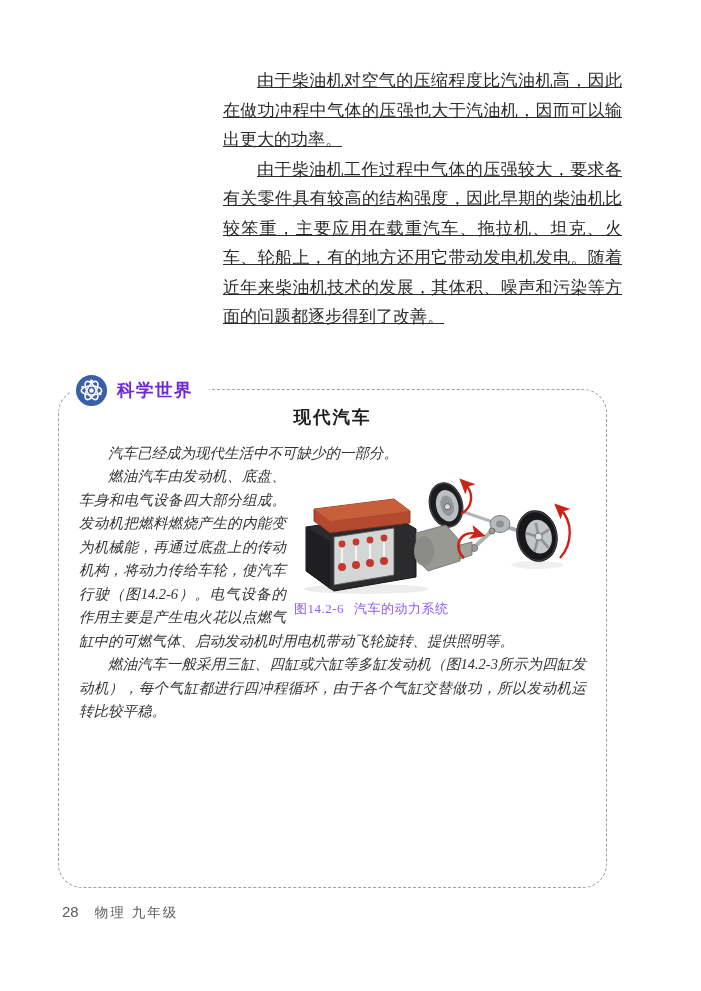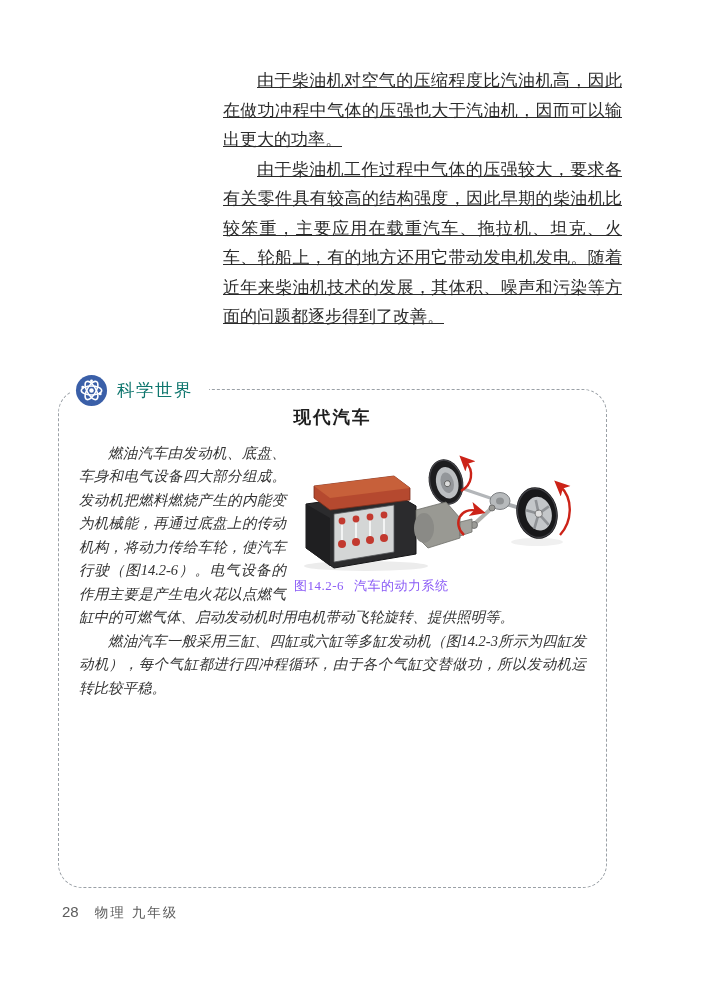--- a/index.html
+++ b/index.html
@@ -19,21 +19,21 @@
     position:absolute;left:58px;top:389px;width:549px;height:499px;
     border:1px dashed #9aa0a6;border-radius:24px;box-sizing:border-box;
   }
   .sw-header{
     position:absolute;left:12px;top:-19px;display:flex;align-items:center;
     background:#ffffff;padding:0 16px 0 4px;height:38px;
   }
   .sw-icon{width:33px;height:33px;display:block;}
   .sw-label{
     font-family:"Liberation Sans","DejaVu Sans",sans-serif;
-    font-weight:normal;font-size:17.5px;color:#0f766e;
+    font-weight:bold;font-size:17.5px;color:#6d28d9;
     margin-left:9px;letter-spacing:1.5px;white-space:nowrap;
   }
   .sw-inner{
     padding:16px 20px 0 20px;
     font-size:14.5px;line-height:23.5px;color:#333;
     font-style:italic; 
     text-align:justify;
   }
   .sw-title{
     text-align:center;font-style:normal;font-weight:bold;
@@ -82,20 +82,21 @@
       <circle cx="8.0" cy="13.5" r="1.5" fill="#ffffff"></circle>
       <circle cx="26.0" cy="20.5" r="1.5" fill="#ffffff"></circle>
       <circle cx="17" cy="7.2" r="1.5" fill="#ffffff"></circle>
     </svg>
     <span class="sw-label">科学世界</span>
   </div>
 
   <div class="sw-inner">
     <h3 class="sw-title">现代汽车</h3>
 
+    <p class="sw-p">汽车已经成为现代生活中不可缺少的一部分。</p>
 
     <p class="sw-p">
       <span class="fig-float">
         
         <svg width="292" height="132" viewBox="0 0 292 132">
           <defs>
             <marker id="ah" markerWidth="7" markerHeight="7" refX="3.2" refY="3" orient="auto">
               <path d="M0,0 L6.5,3 L0,6 L1.6,3 Z" fill="#cc2318"></path>
             </marker>
           </defs>

